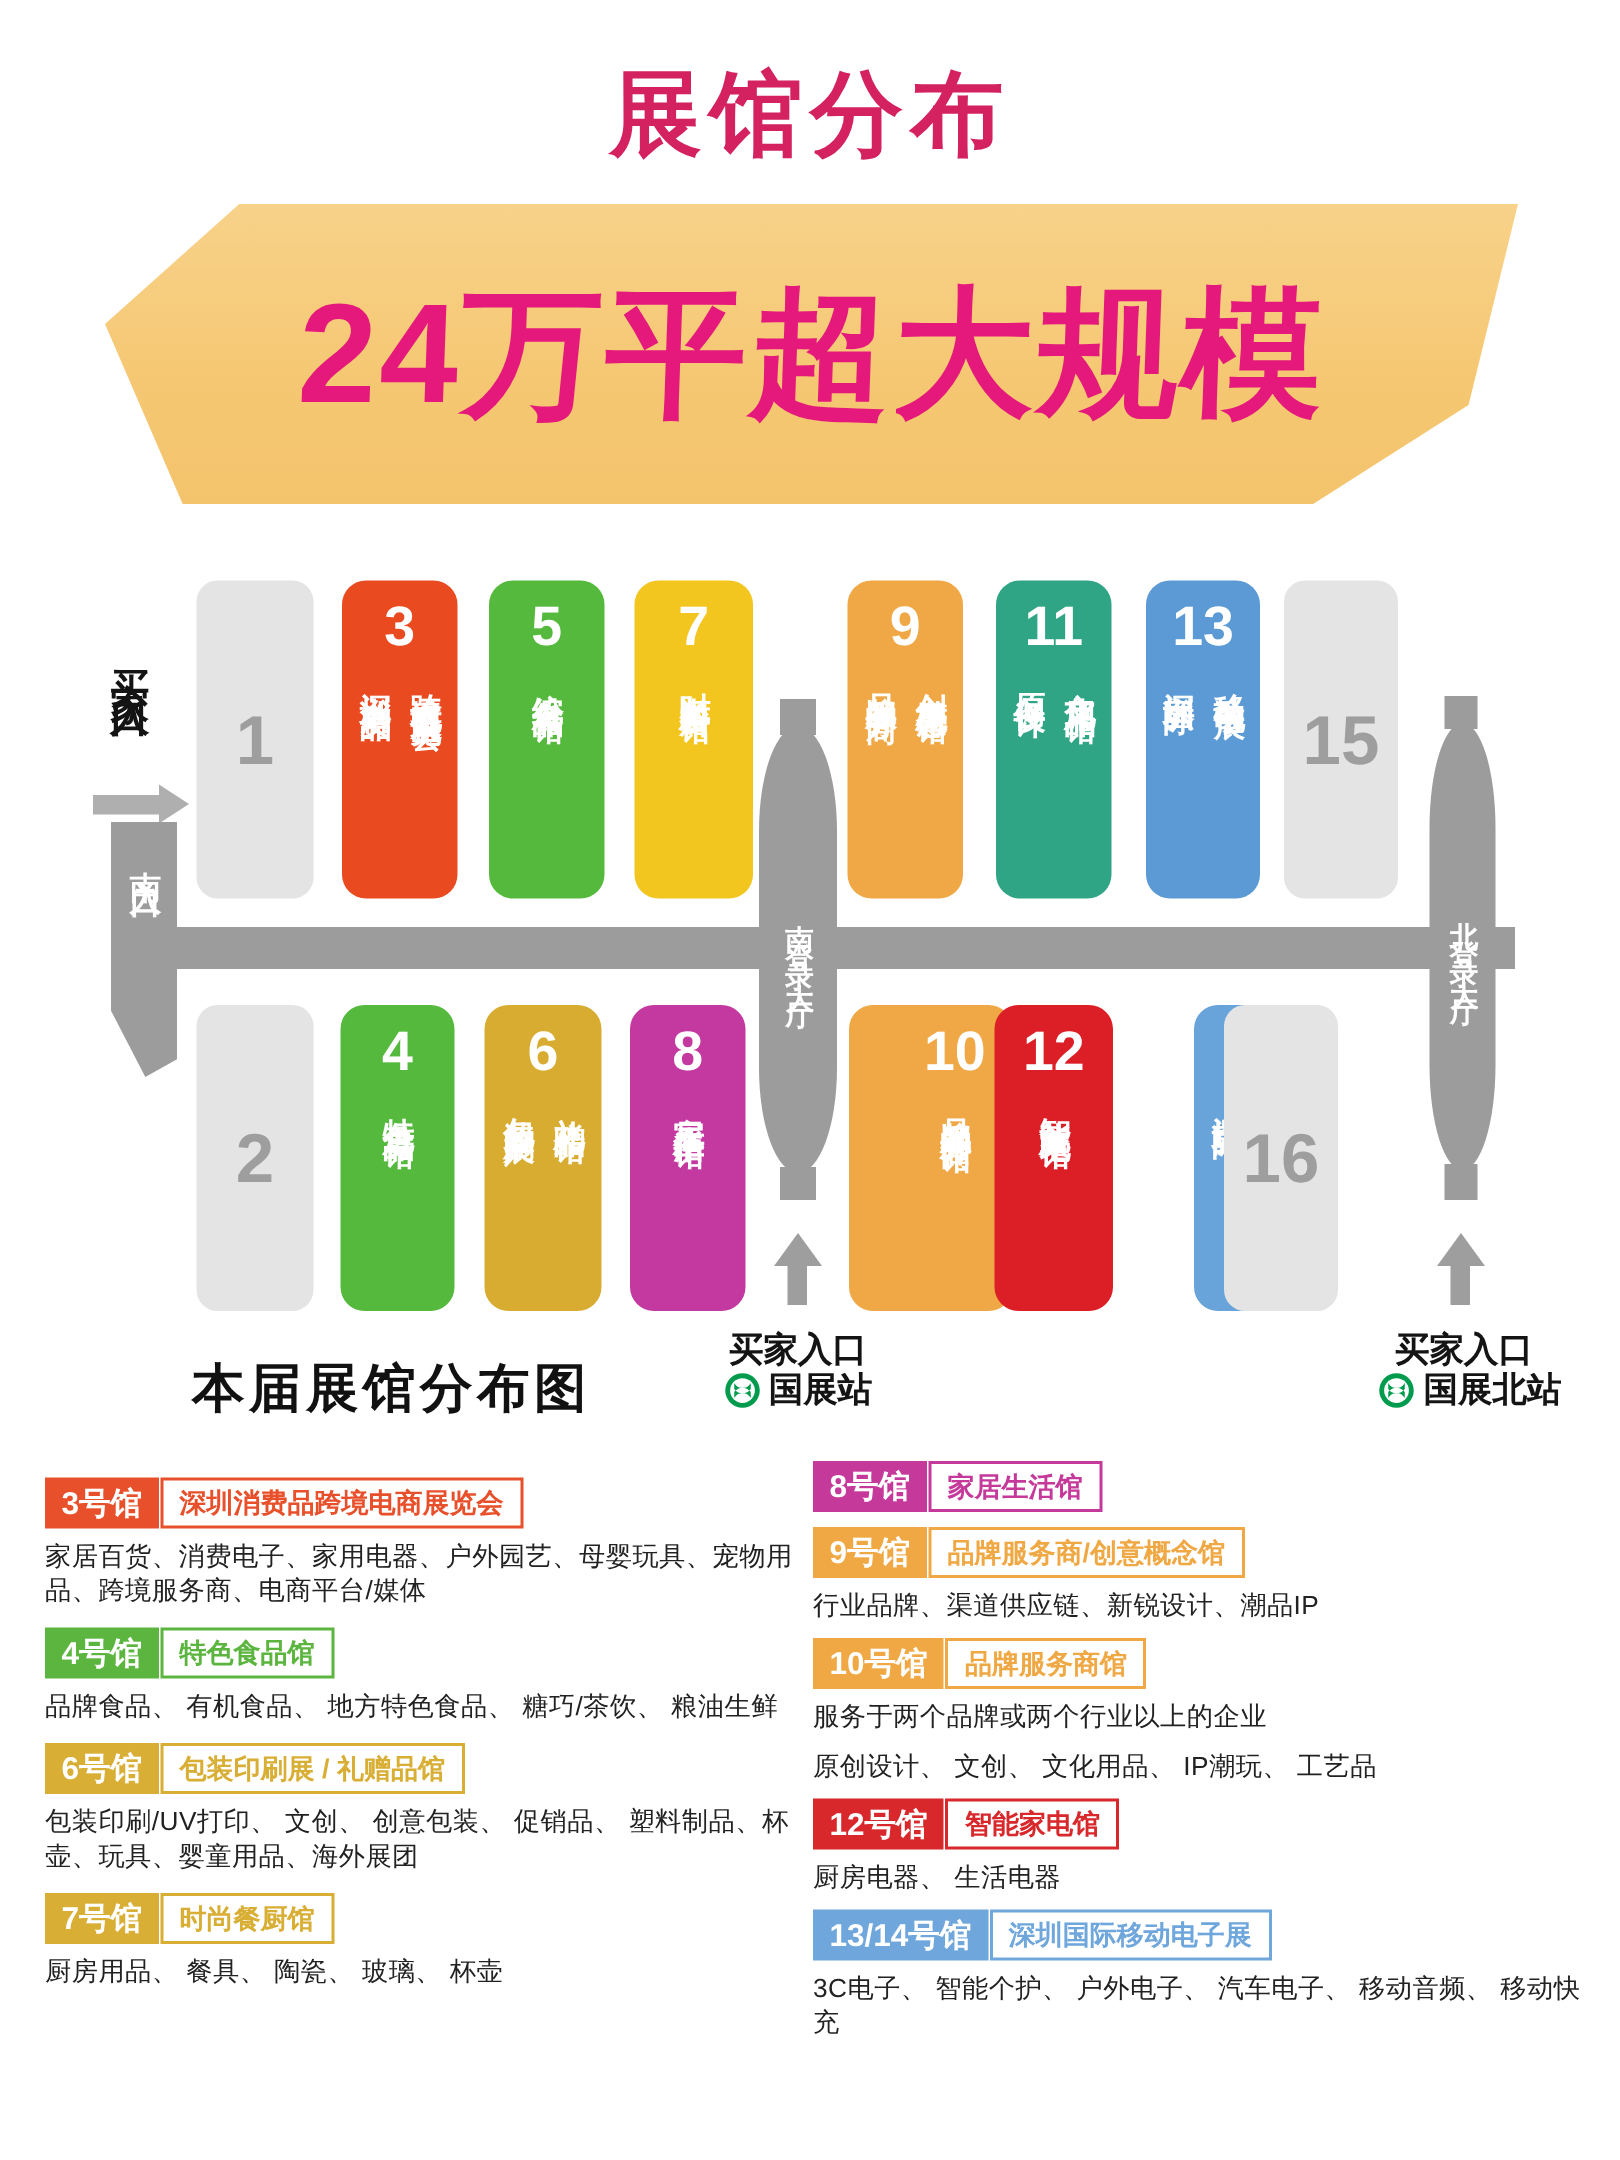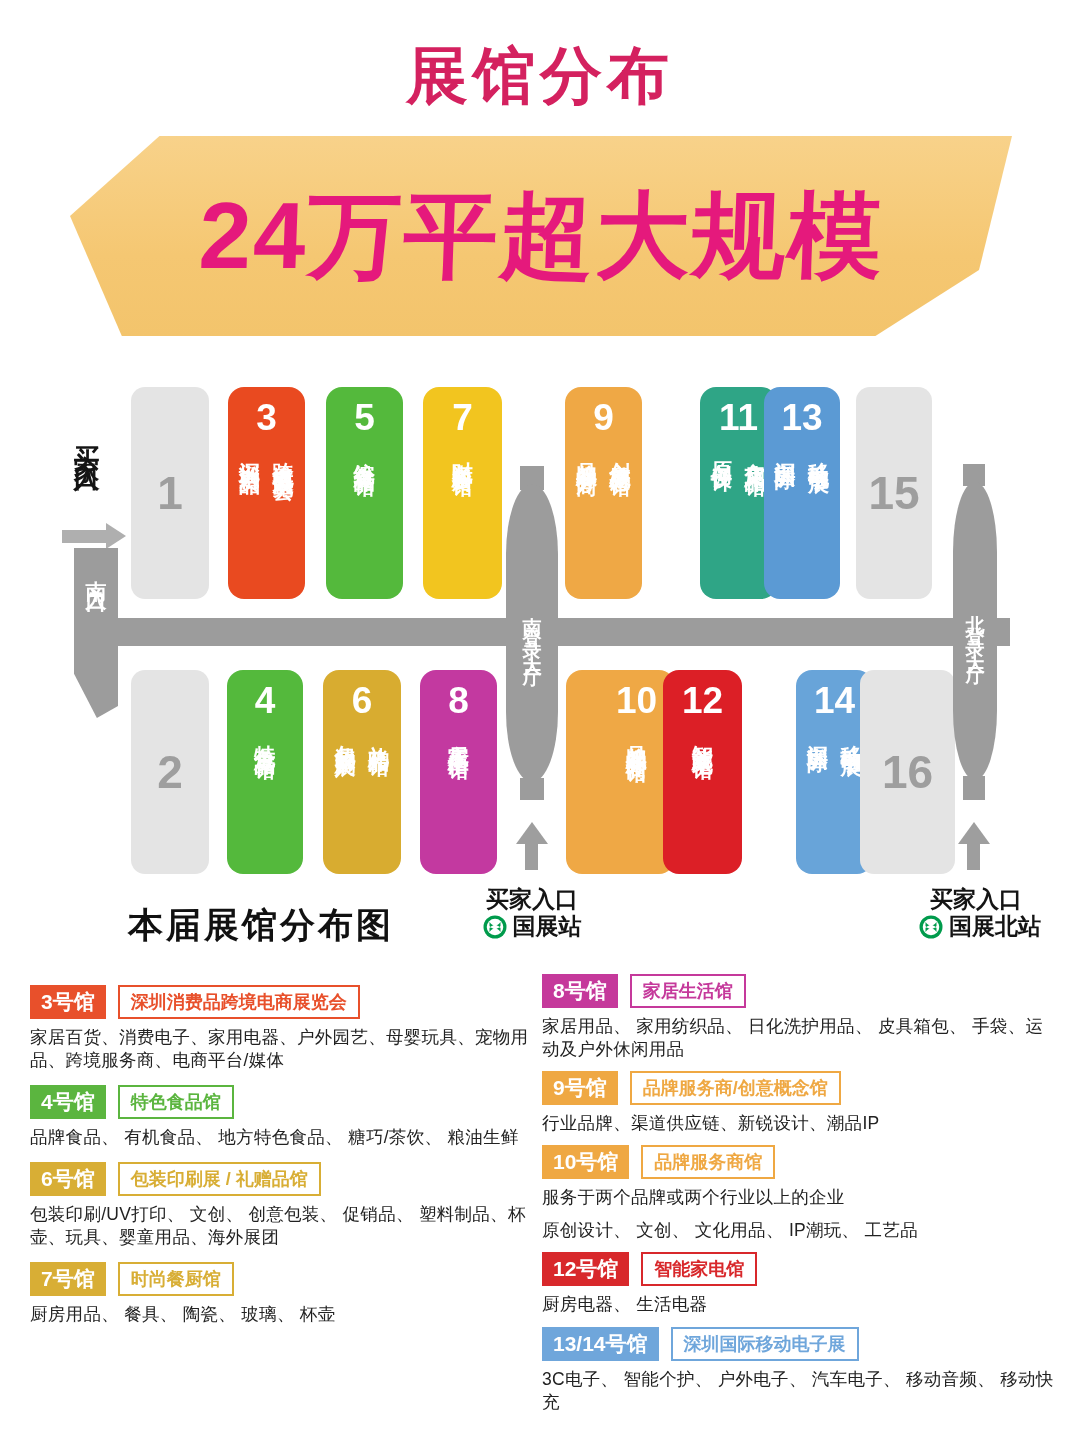--- a/index.html
+++ b/index.html
@@ -67,21 +67,21 @@
   .metro-icon{width:24px;height:24px;display:block;}
   .map-caption{
     position:absolute;left:128px;top:522px;font-size:35px;font-weight:800;color:#111;letter-spacing:3px;
   }
   
   .legend-col{position:absolute;}
   .legend-col--left{left:30px;top:985px;width:505px;}
   .legend-col--right{left:542px;top:974px;width:518px;}
   .lg-item{margin-bottom:13px;}
   .legend-col--right .lg-item{margin-bottom:10px;}
-  .lg-head{display:flex;align-items:stretch;gap:12px;margin-bottom:7px;}
+  .lg-head{display:flex;align-items:stretch;gap:1px;margin-bottom:7px;}
   .lg-badge{
     color:#fff;font-weight:800;font-size:21px;padding:3px 11px;
     display:flex;align-items:center;white-space:nowrap;
   }
   .lg-title{
     font-weight:800;font-size:18px;padding:2px 11px;border:2px solid;background:#fff;
     display:flex;align-items:center;white-space:nowrap;
   }
   .lg-desc{font-size:17.5px;color:#222;line-height:1.32;letter-spacing:0.3px;}
 </style>
@@ -118,21 +118,21 @@
   </div>
   <div class="hall hall-top" style="left: 423px; width: 79px; background: rgb(242, 197, 31);">
     <div class="hall-num">7</div>
     <div class="hall-name">时尚餐厨馆</div>
   </div>
   <div class="hall hall-top" style="left: 565px; width: 77px; background: rgb(239, 168, 69);">
     <div class="hall-num">9</div>
     <div class="hall-name">品牌服务商／
 创意概念馆</div>
   </div>
-  <div class="hall hall-top" style="left: 700px; width: 77px; background: rgb(47, 165, 134);">
+  <div class="hall hall-top" style="left: 664px; width: 77px; background: rgb(47, 165, 134);">
     <div class="hall-num">11</div>
     <div class="hall-name">原创设计
 文化用品馆</div>
   </div>
   <div class="hall hall-top" style="left: 764px; width: 76px; background: rgb(91, 154, 212);">
     <div class="hall-num">13</div>
     <div class="hall-name">深圳国际
 移动电子展</div>
   </div>
   <div class="hall hall-top hall--gray" style="left: 856px; width: 76px; background: rgb(228, 228, 228);">
@@ -161,21 +161,21 @@
   </div>
   <div class="hall hall-bottom" style="left: 663px; width: 79px; background: rgb(220, 31, 38);">
     <div class="hall-num">12</div>
     <div class="hall-name">智能家电馆</div>
   </div>
   <div class="hall hall-bottom" style="left: 763px; width: 77px; background: rgb(104, 164, 217); margin-left: 33px;">
     <div class="hall-num">14</div>
     <div class="hall-name">深圳国际
 移动电子展</div>
   </div>
-  <div class="hall hall-bottom hall--gray" style="left: 860px; width: 95px; background: rgb(228, 228, 228);">
+  <div class="hall hall-bottom hall--gray" style="left: 816px; width: 76px; background: rgb(228, 228, 228);">
     <div class="hall-num">16</div>
   </div>
 
   <div class="reg-stem" style="left:520px;top:86px;height:24px;"></div>
   <div class="reg-body" style="left:506px;top:104px;width:52px;height:298px;">
     <div class="reg-text">南登录大厅</div>
   </div>
   <div class="reg-stem" style="left:520px;top:398px;height:22px;"></div>
   <div class="up-arrow-head" style="left:516px;top:442px;"></div>
   <div class="up-arrow-shaft" style="left:525px;top:464px;height:26px;"></div>
@@ -239,21 +239,20 @@
     <div class="lg-desc">厨房用品、 餐具、 陶瓷、 玻璃、 杯壶</div>
   </div>
 </div>
 
 <div class="legend-col legend-col--right">
   <div class="lg-item">
     <div class="lg-head">
       <span class="lg-badge" style="background: rgb(197, 57, 155);">8号馆</span>
       <span class="lg-title" style="color: rgb(197, 57, 155); border-color: rgb(197, 57, 155);">家居生活馆</span>
     </div>
-    <div class="lg-desc">家居用品、 家用纺织品、 日化洗护用品、 皮具箱包、 手袋、运动及户外休闲用品</div>
   </div>
   <div class="lg-item">
     <div class="lg-head">
       <span class="lg-badge" style="background: rgb(239, 168, 67);">9号馆</span>
       <span class="lg-title" style="color: rgb(239, 168, 67); border-color: rgb(239, 168, 67);">品牌服务商/创意概念馆</span>
     </div>
     <div class="lg-desc">行业品牌、渠道供应链、新锐设计、潮品IP</div>
   </div>
   <div class="lg-item">
     <div class="lg-head">

